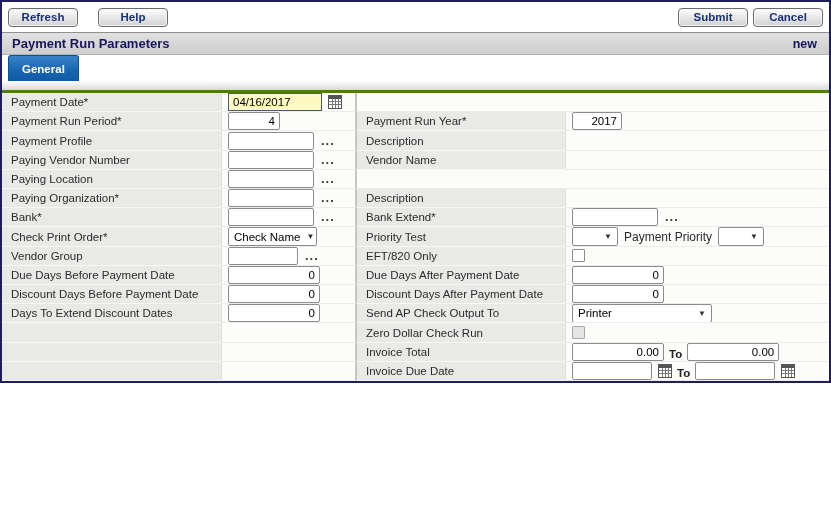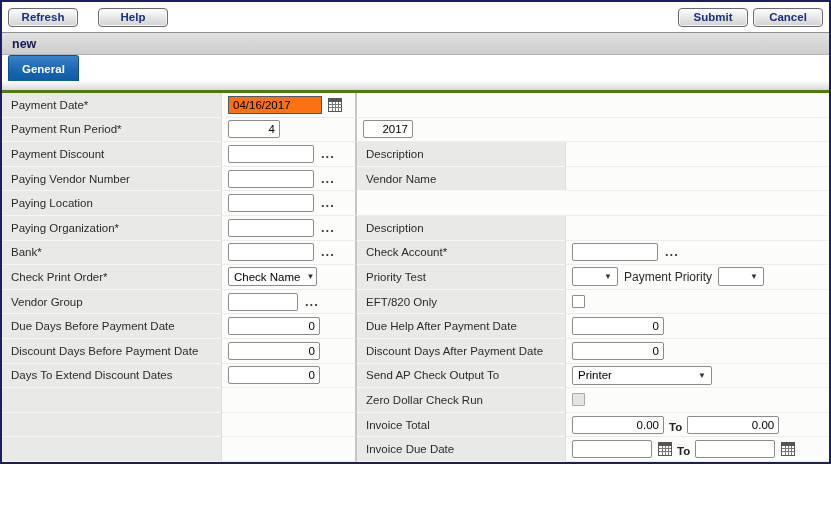--- a/index.html
+++ b/index.html
@@ -2,21 +2,21 @@
 <html><head>
 <meta charset="utf-8">
 <style>
   * { box-sizing: border-box; margin: 0; padding: 0; }
   html,body { width: 831px; height: 510px; }
   body {
     font-family: "Liberation Sans", "DejaVu Sans", sans-serif;
     background: #fff;
   }
   .page {
-    width: 831px; height: 464px;
+    width: 831px; height: 383px;
     border: 2px solid #1e1e5a;
     background: #fff;
     overflow: hidden;
     display: flex; flex-direction: column;
   }
   
   .toolbar {
     height: 30px; flex: 0 0 30px;
     display: flex; align-items: center; justify-content: space-between;
     padding: 0 6px; background: #fff;
@@ -77,21 +77,21 @@
   .cf  { width: 135px; flex: 0 0 135px; border-right: 2px solid #c6c6be; padding-left: 6px; }
   .crf { flex: 1; padding-left: 6px; }
   .blank { flex: 1; background: #fcfcfb; border-bottom: 1px solid #ececea; }
   
   .tf {
     height: 18px; border: 1px solid #8c8c8c; border-radius: 2px;
     font-family: inherit; font-size: 11.5px; color: #000;
     padding: 0 4px; background: #fff; outline: none;
   }
   .tf.num { text-align: right; }
-  .tf.focused { background: #f97316; border: 1px solid #4a5a66; border-radius: 0; }
+  .tf.focused { background: #fef9c3; border: 1px solid #4a5a66; border-radius: 0; }
   .sel {
     height: 19px; border: 1px solid #8c8c8c; border-radius: 2px; background: #fff;
     display: inline-flex; align-items: center; justify-content: space-between;
     font-size: 11.5px; color: #000; padding: 0 5px; cursor: pointer;
   }
   .sel .arrow { font-size: 8px; color: #333; margin-left: 6px; }
   .ellipsis {
     font-weight: bold; color: #3c3c3c; font-size: 13px; letter-spacing: 1px;
     margin-left: 7px; cursor: pointer; line-height: 10px;
   }
@@ -114,20 +114,21 @@
       <button class="sysbtn">Refresh</button>
       <button class="sysbtn">Help</button>
     </div>
     <div class="btn-group right">
       <button class="sysbtn">Submit</button>
       <button class="sysbtn">Cancel</button>
     </div>
   </div>
 
   <div class="titlebar">
+    <span>Payment Run Parameters</span>
     <span class="status-new">new</span>
   </div>
 
   <div class="tabrow">
     <div class="tab">General</div>
   </div>
   <div class="tabstrip"></div>
 
   <div class="form">
 
@@ -144,27 +145,28 @@
         </span>
       </div>
       <div class="blank"></div>
     </div>
 
     <div class="form-row">
       <div class="cl">Payment Run Period*</div>
       <div class="cf">
         <input class="tf num" style="width: 52px;" value="4">
       </div>
+      <div class="crl">Payment Run Year*</div>
       <div class="crf">
         <input class="tf num" style="width: 50px;" value="2017">
       </div>
     </div>
 
     <div class="form-row">
-      <div class="cl">Payment Discount</div>
+      <div class="cl">Payment Profile</div>
       <div class="cf">
         <input class="tf" style="width: 86px;" value="">
         <span class="ellipsis">...</span>
       </div>
       <div class="crl">Description</div>
       <div class="crf"></div>
     </div>
 
     <div class="form-row">
       <div class="cl">Paying Vendor Number</div>
@@ -194,21 +196,21 @@
       <div class="crl">Description</div>
       <div class="crf"></div>
     </div>
 
     <div class="form-row">
       <div class="cl">Bank*</div>
       <div class="cf">
         <input class="tf" style="width: 86px;" value="">
         <span class="ellipsis">...</span>
       </div>
-      <div class="crl">Check Account*</div>
+      <div class="crl">Bank Extend*</div>
       <div class="crf">
         <input class="tf" style="width: 86px;" value="">
         <span class="ellipsis">...</span>
       </div>
     </div>
 
     <div class="form-row">
       <div class="cl">Check Print Order*</div>
       <div class="cf">
         <div class="sel" style="width:89px">
@@ -240,21 +242,21 @@
       <div class="crf">
         <div class="cb"></div>
       </div>
     </div>
 
     <div class="form-row">
       <div class="cl">Due Days Before Payment Date</div>
       <div class="cf">
         <input class="tf num" style="width: 92px;" value="0">
       </div>
-      <div class="crl">Due Help After Payment Date</div>
+      <div class="crl">Due Days After Payment Date</div>
       <div class="crf">
         <input class="tf num" style="width: 92px;" value="0">
       </div>
     </div>
 
     <div class="form-row">
       <div class="cl">Discount Days Before Payment Date</div>
       <div class="cf">
         <input class="tf num" style="width: 92px;" value="0">
       </div>

